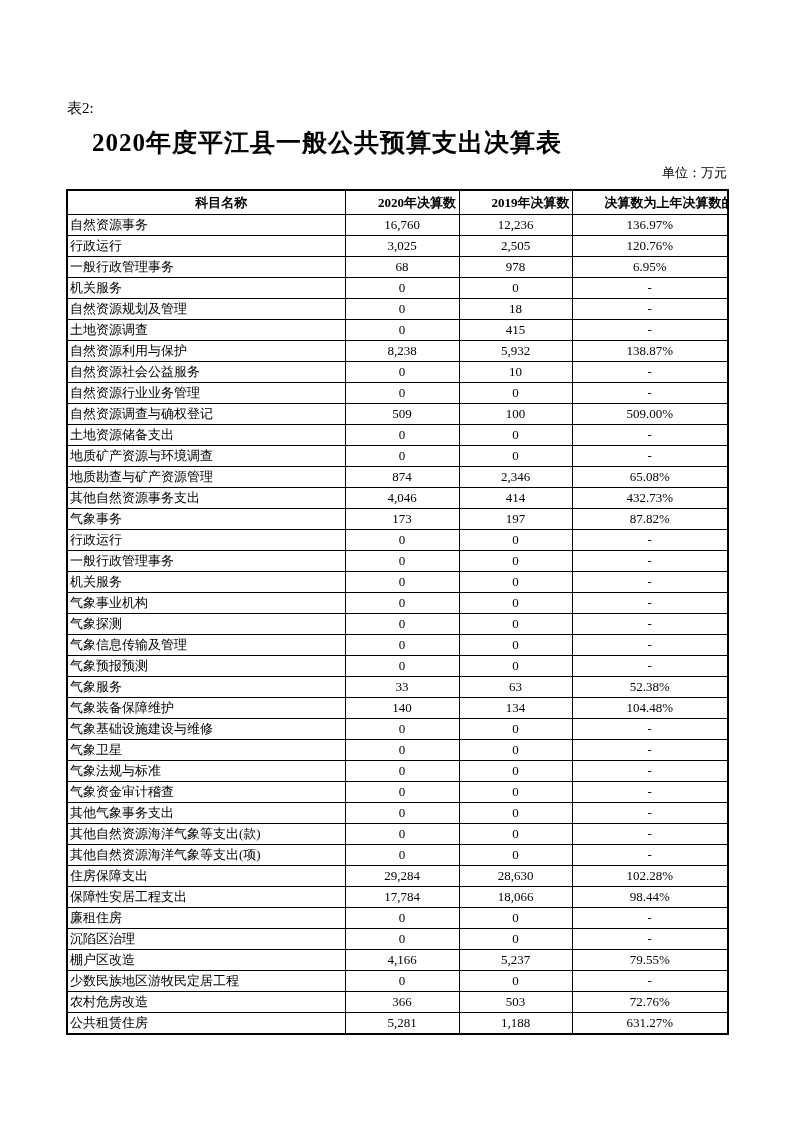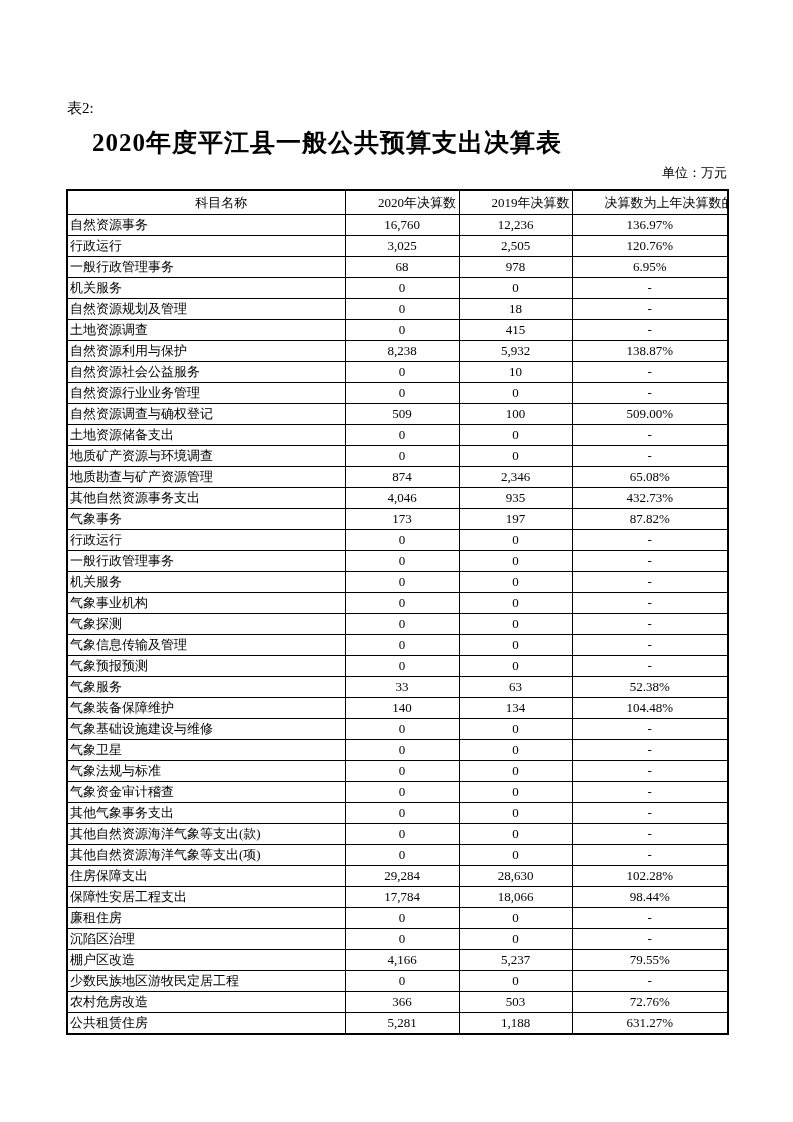--- a/index.html
+++ b/index.html
@@ -50,21 +50,21 @@
   }
   table.budget th, table.budget td {
     border: 1px solid #000000;
     font-size: 13px;
     padding: 0 2px;
     overflow: hidden;
     white-space: nowrap;
   }
   table.budget th {
     height: 23px;
-    font-weight: normal;
+    font-weight: bold;
     text-align: center;
     padding-left: 32px;
   }
   table.budget td {
     height: 20px;
     text-align: center;
     font-weight: normal;
   }
   table.budget td.name-cell {
     text-align: left;
@@ -175,21 +175,21 @@
         </tr>
         <tr>
           <td class="name-cell level-2">地质勘查与矿产资源管理</td>
           <td>874</td>
           <td>2,346</td>
           <td>65.08%</td>
         </tr>
         <tr>
           <td class="name-cell level-2">其他自然资源事务支出</td>
           <td>4,046</td>
-          <td>935</td>
+          <td>414</td>
           <td>432.73%</td>
         </tr>
         <tr>
           <td class="name-cell level-1 bold">气象事务</td>
           <td>173</td>
           <td>197</td>
           <td>87.82%</td>
         </tr>
         <tr>
           <td class="name-cell level-2">行政运行</td>

